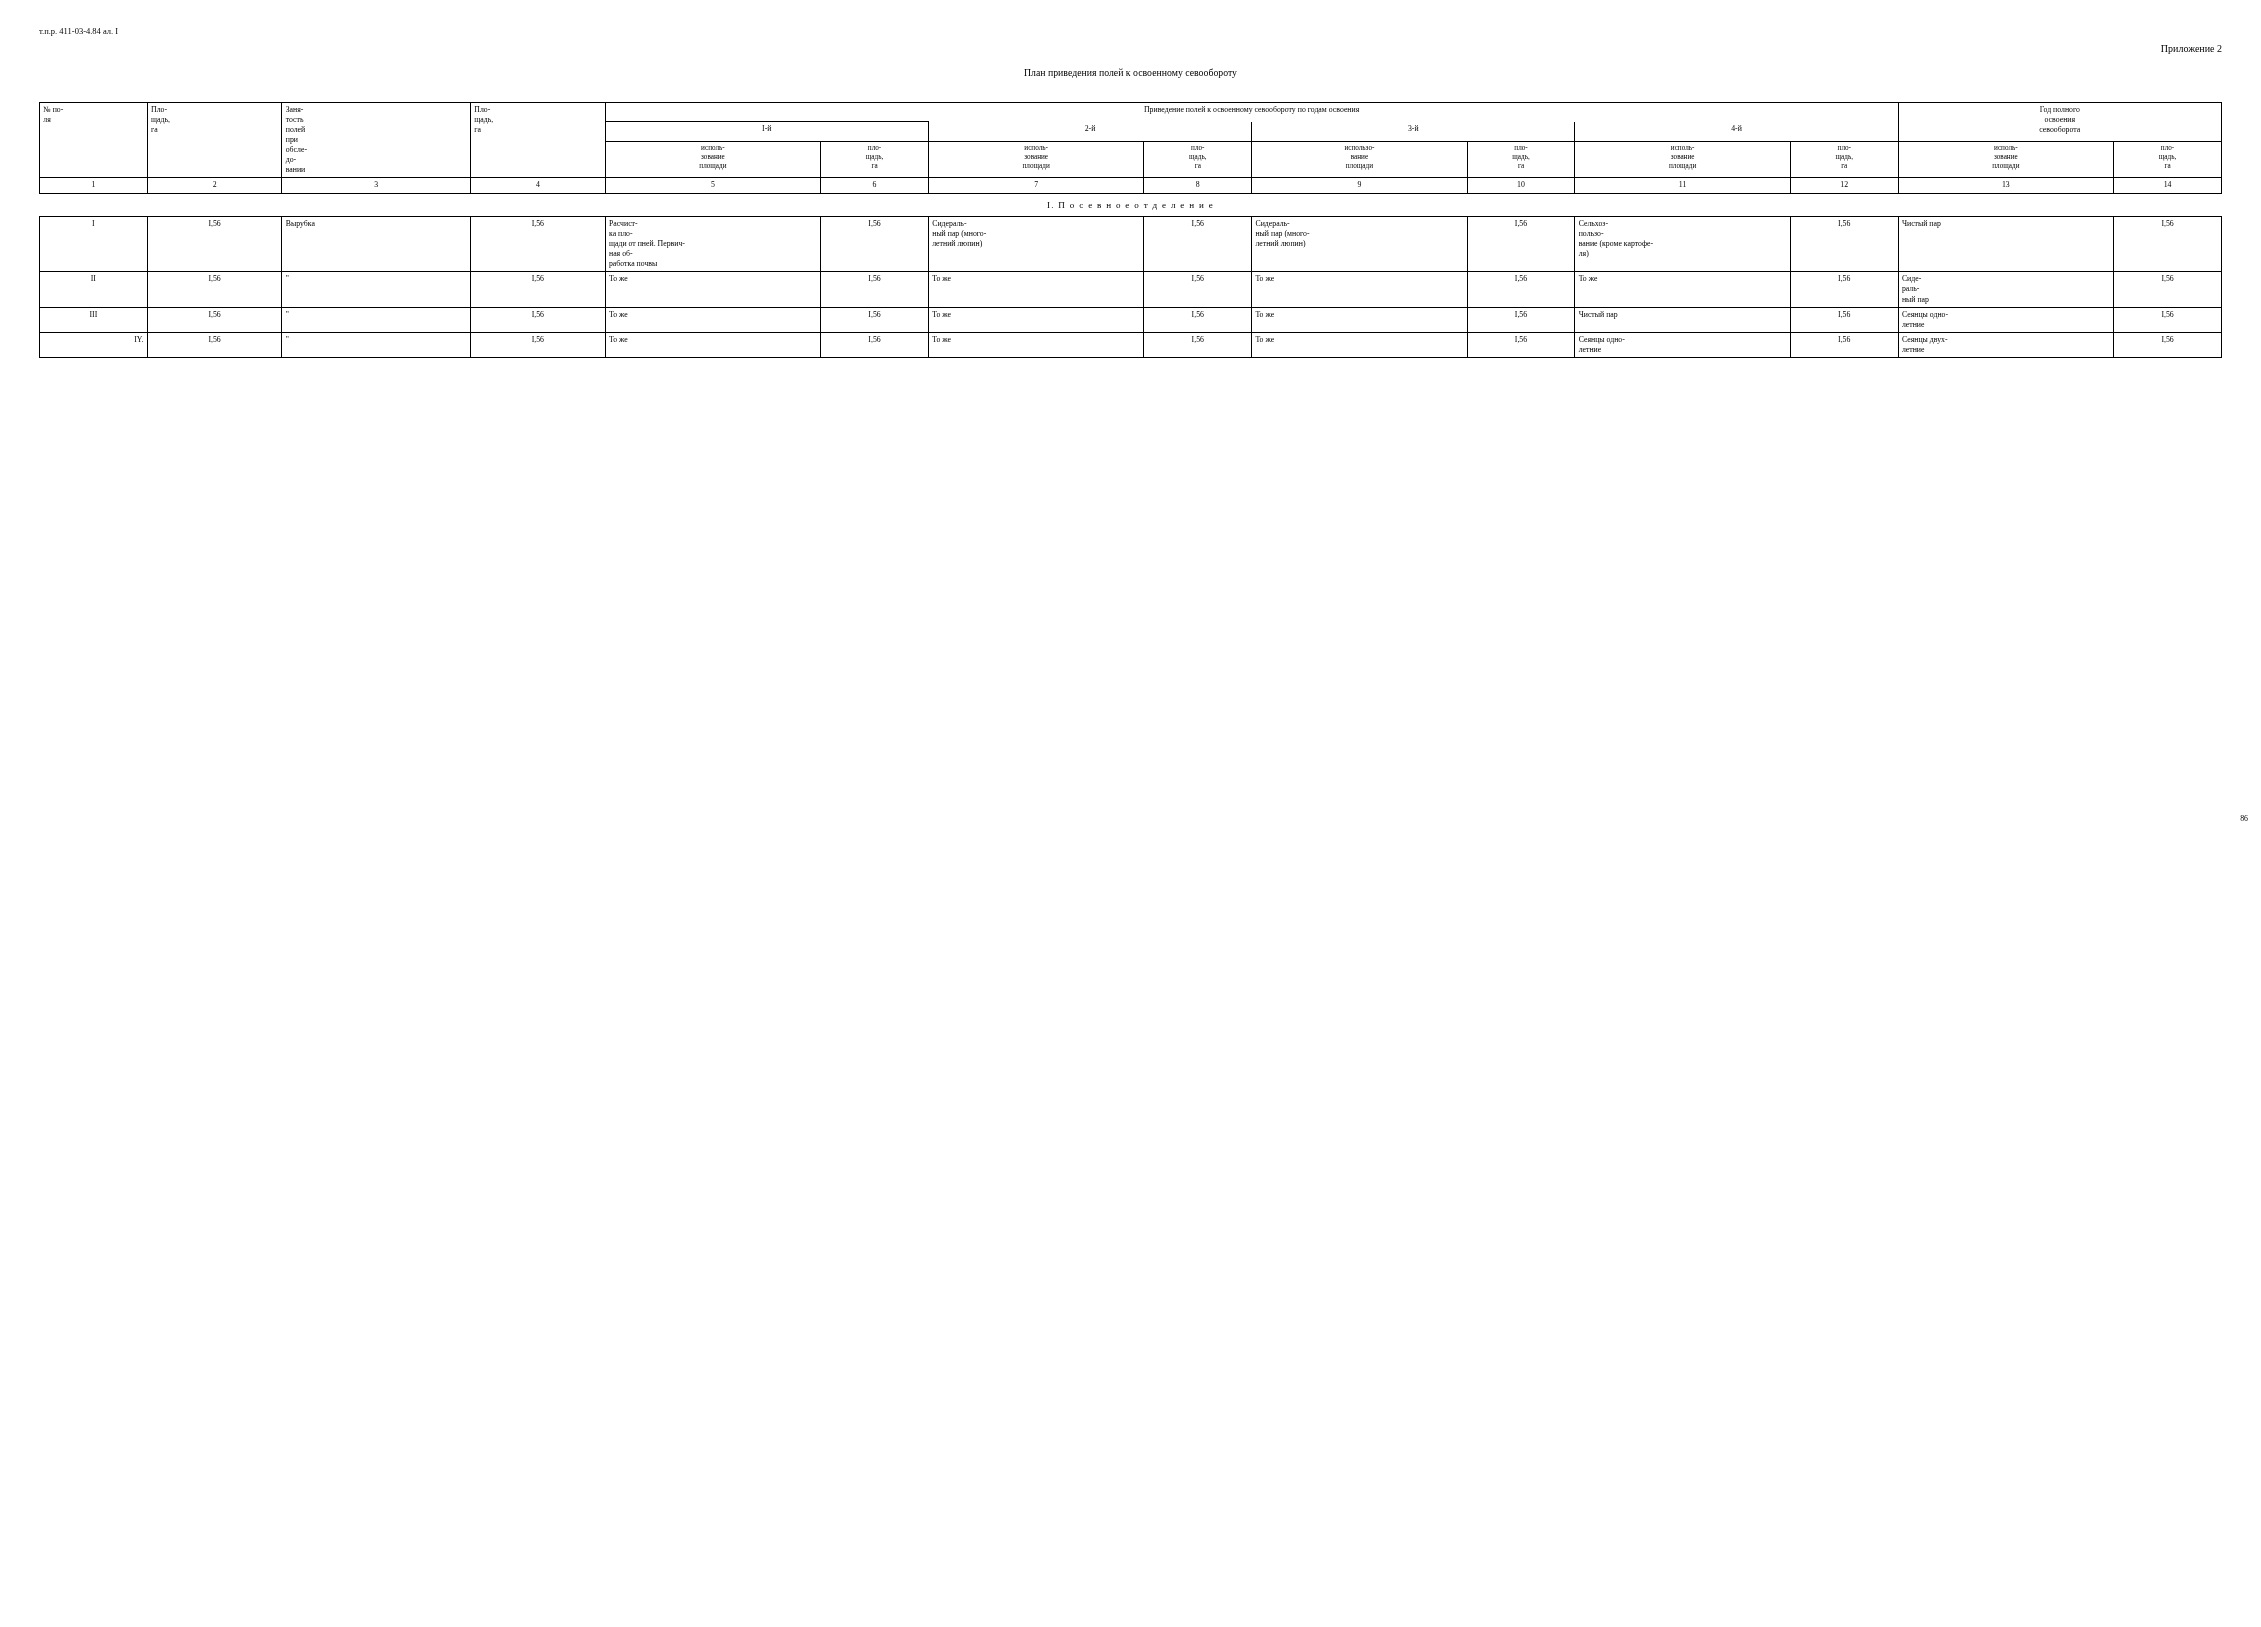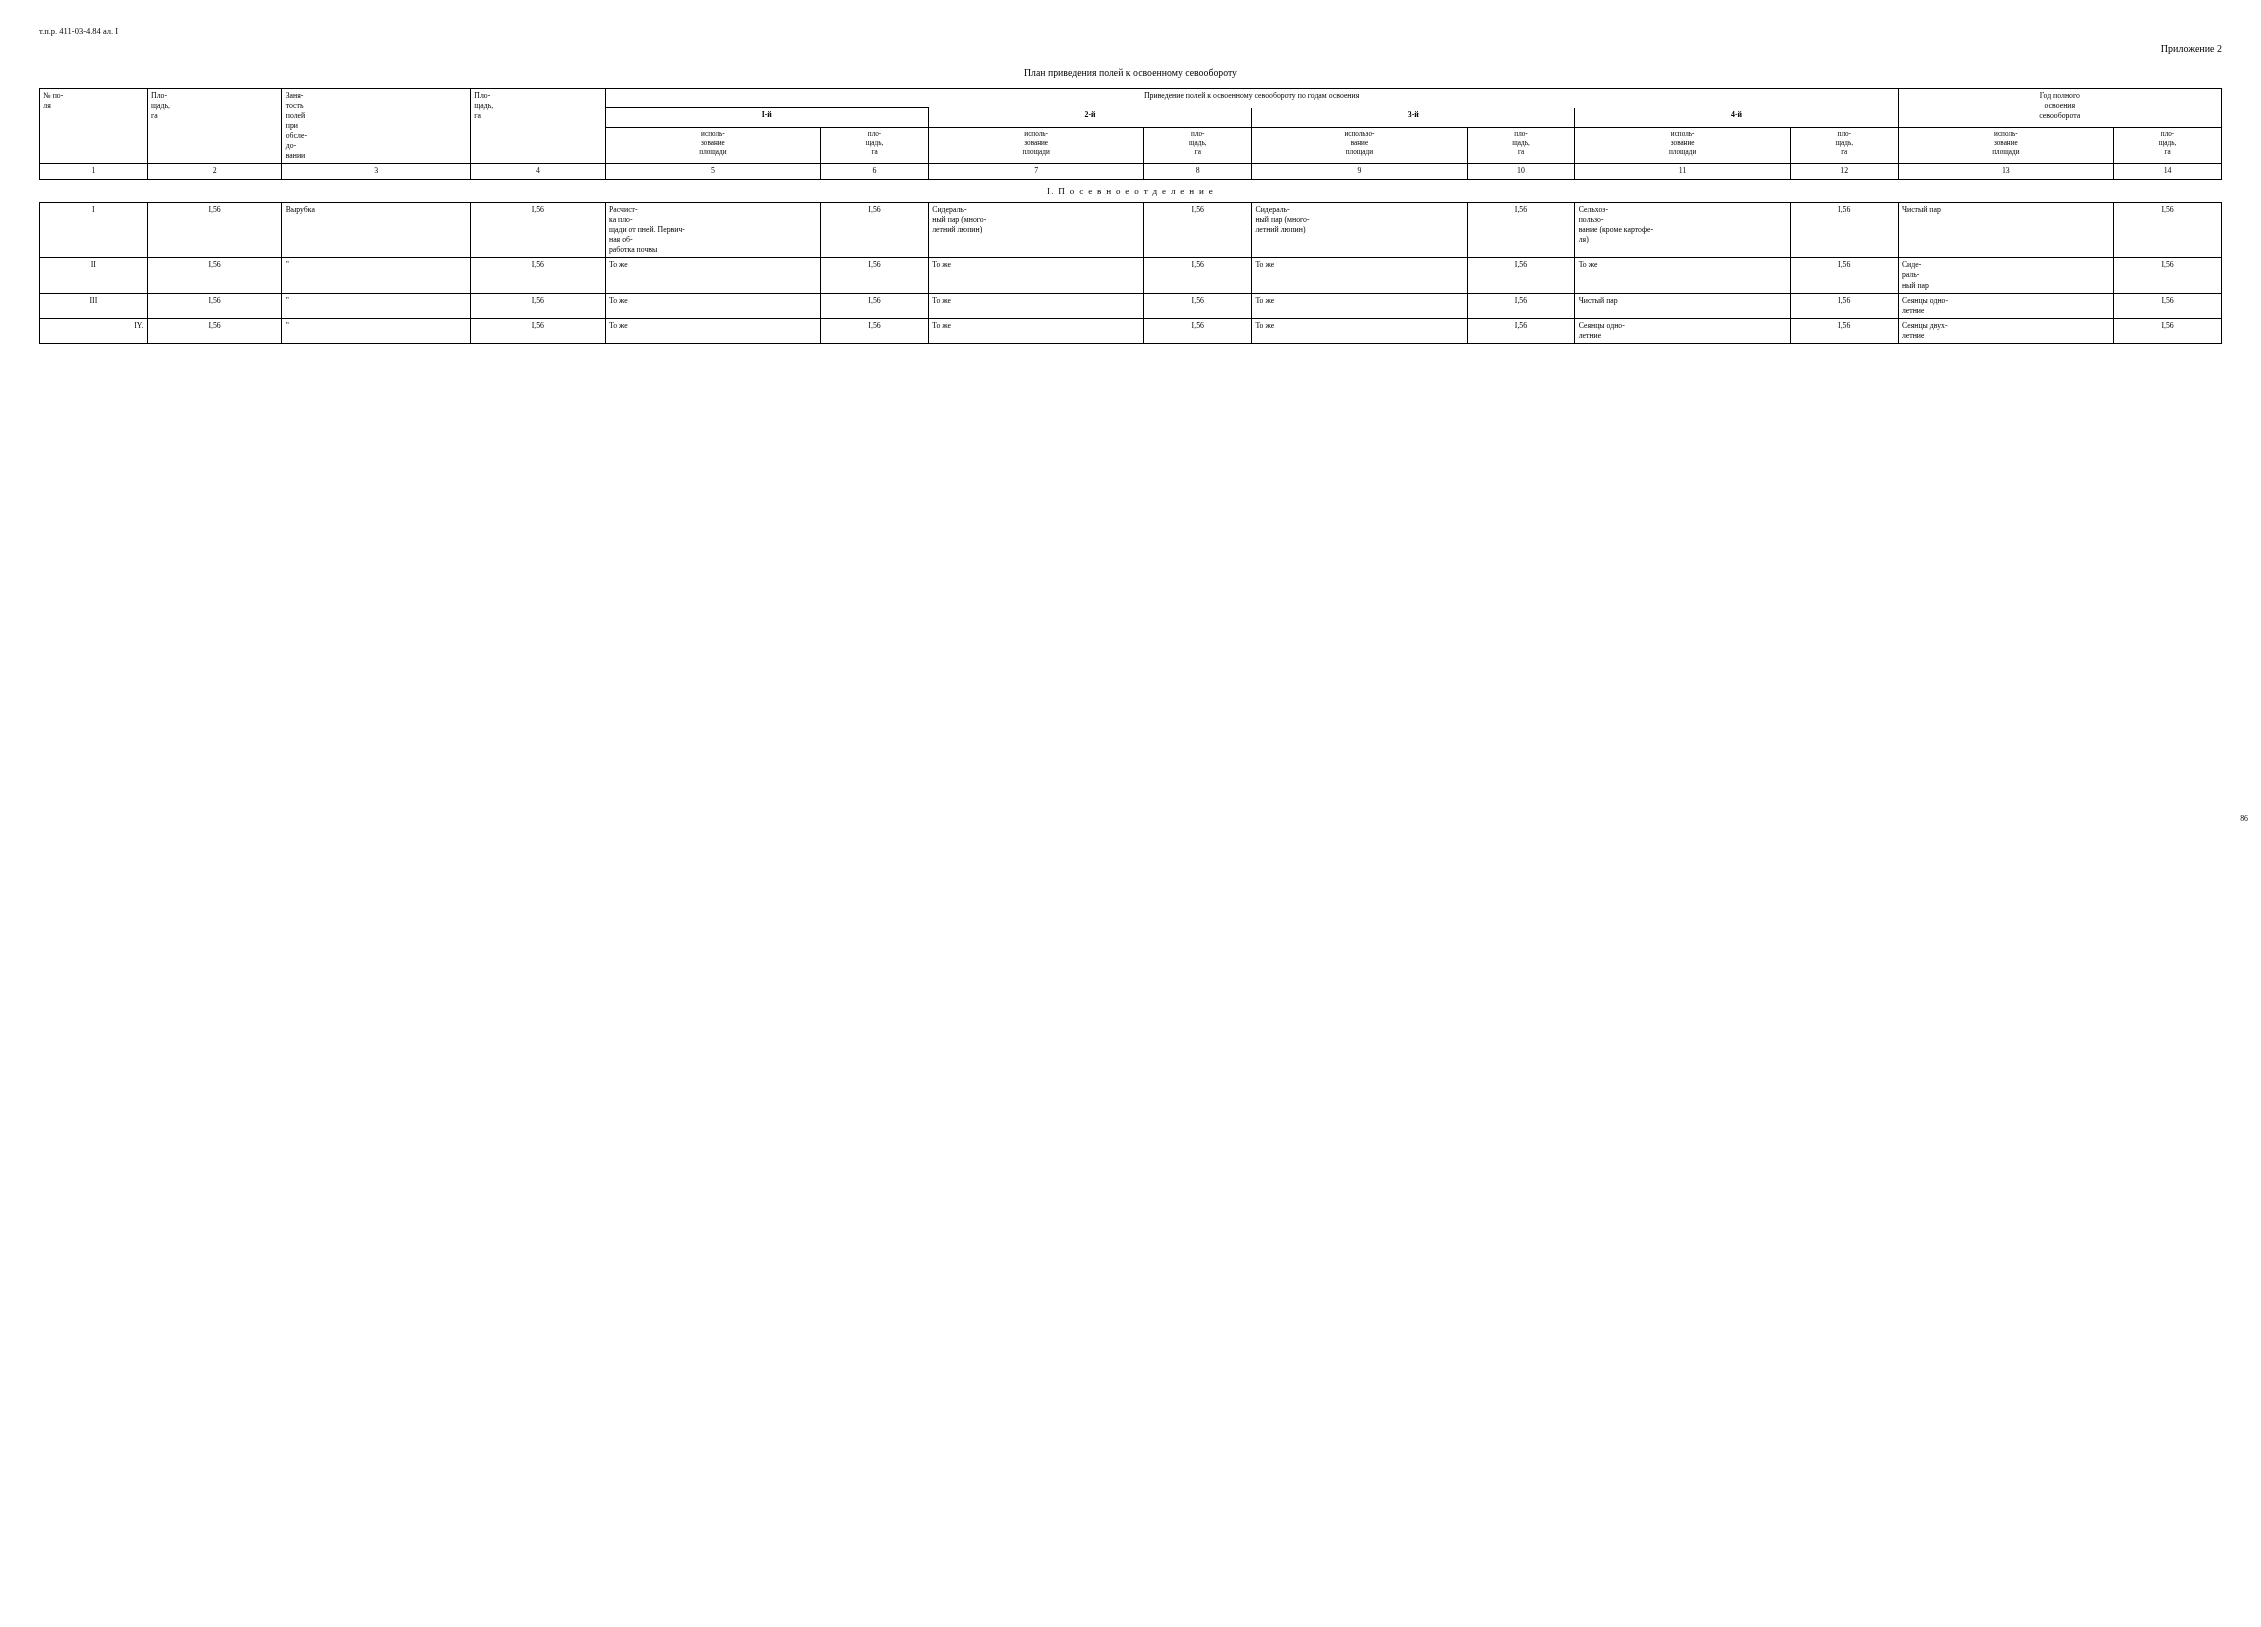--- a/index.html
+++ b/index.html
@@ -15,42 +15,42 @@
       margin-bottom: 6.5px;
     }
     .appendix {
       text-align: right;
       font-size: 10px;
       margin-bottom: 13px;
     }
     .doc-title {
       text-align: center;
       font-size: 9.8px;
-      margin-bottom: 10px;
+      margin-bottom: 24px;
       font-weight: normal;
     }
     table {
       width: 100%;
       border-collapse: collapse;
       font-size: 7.8px;
     }
     table th, table td {
       border: 0.7px solid #000;
       padding: 2px 3.3px;
       vertical-align: top;
       text-align: left;
       line-height: 1.3;
     }
     .header-top th {
       font-weight: normal;
       border-bottom: none;
     }
     .header-mid th {
       text-align: center;
-      font-weight: bold;
+      font-weight: normal;
       border-top: none;
       border-bottom: none;
     }
     .header-sub th {
       text-align: center;
       font-weight: normal;
       font-size: 7.2px;
     }
     td.center, th.center {
       text-align: center;

